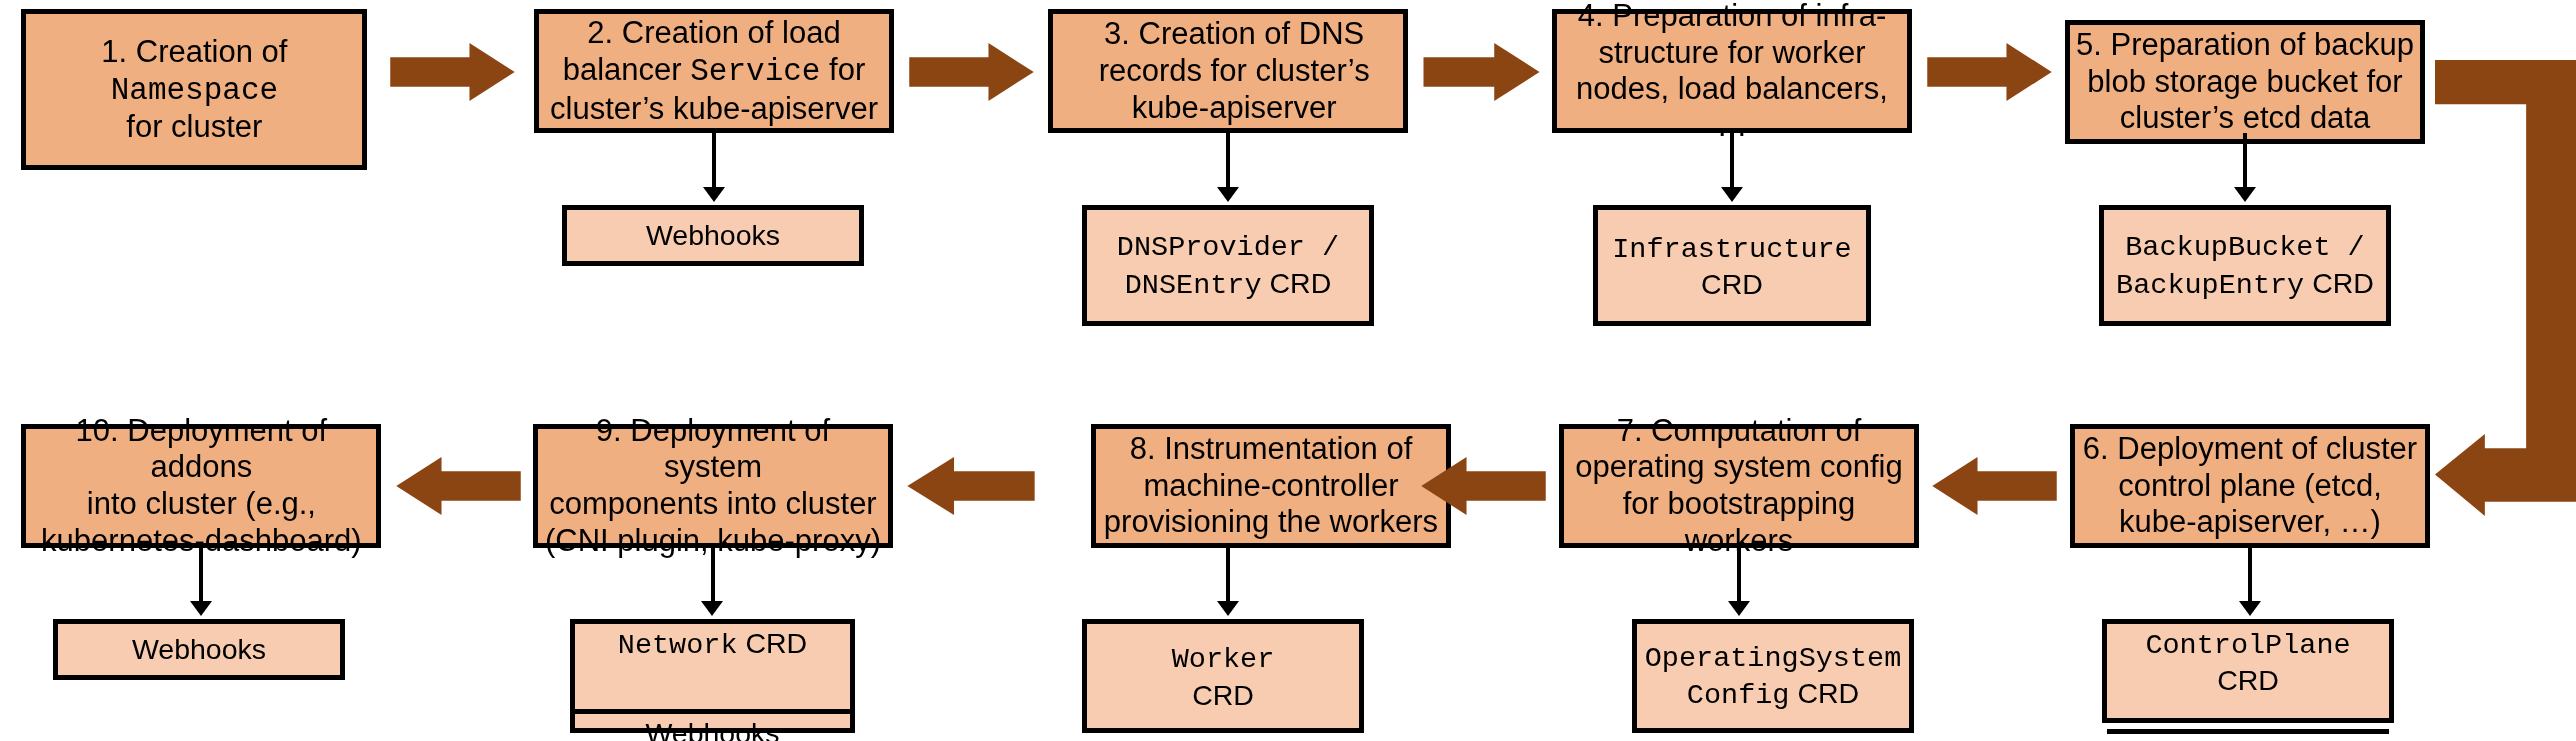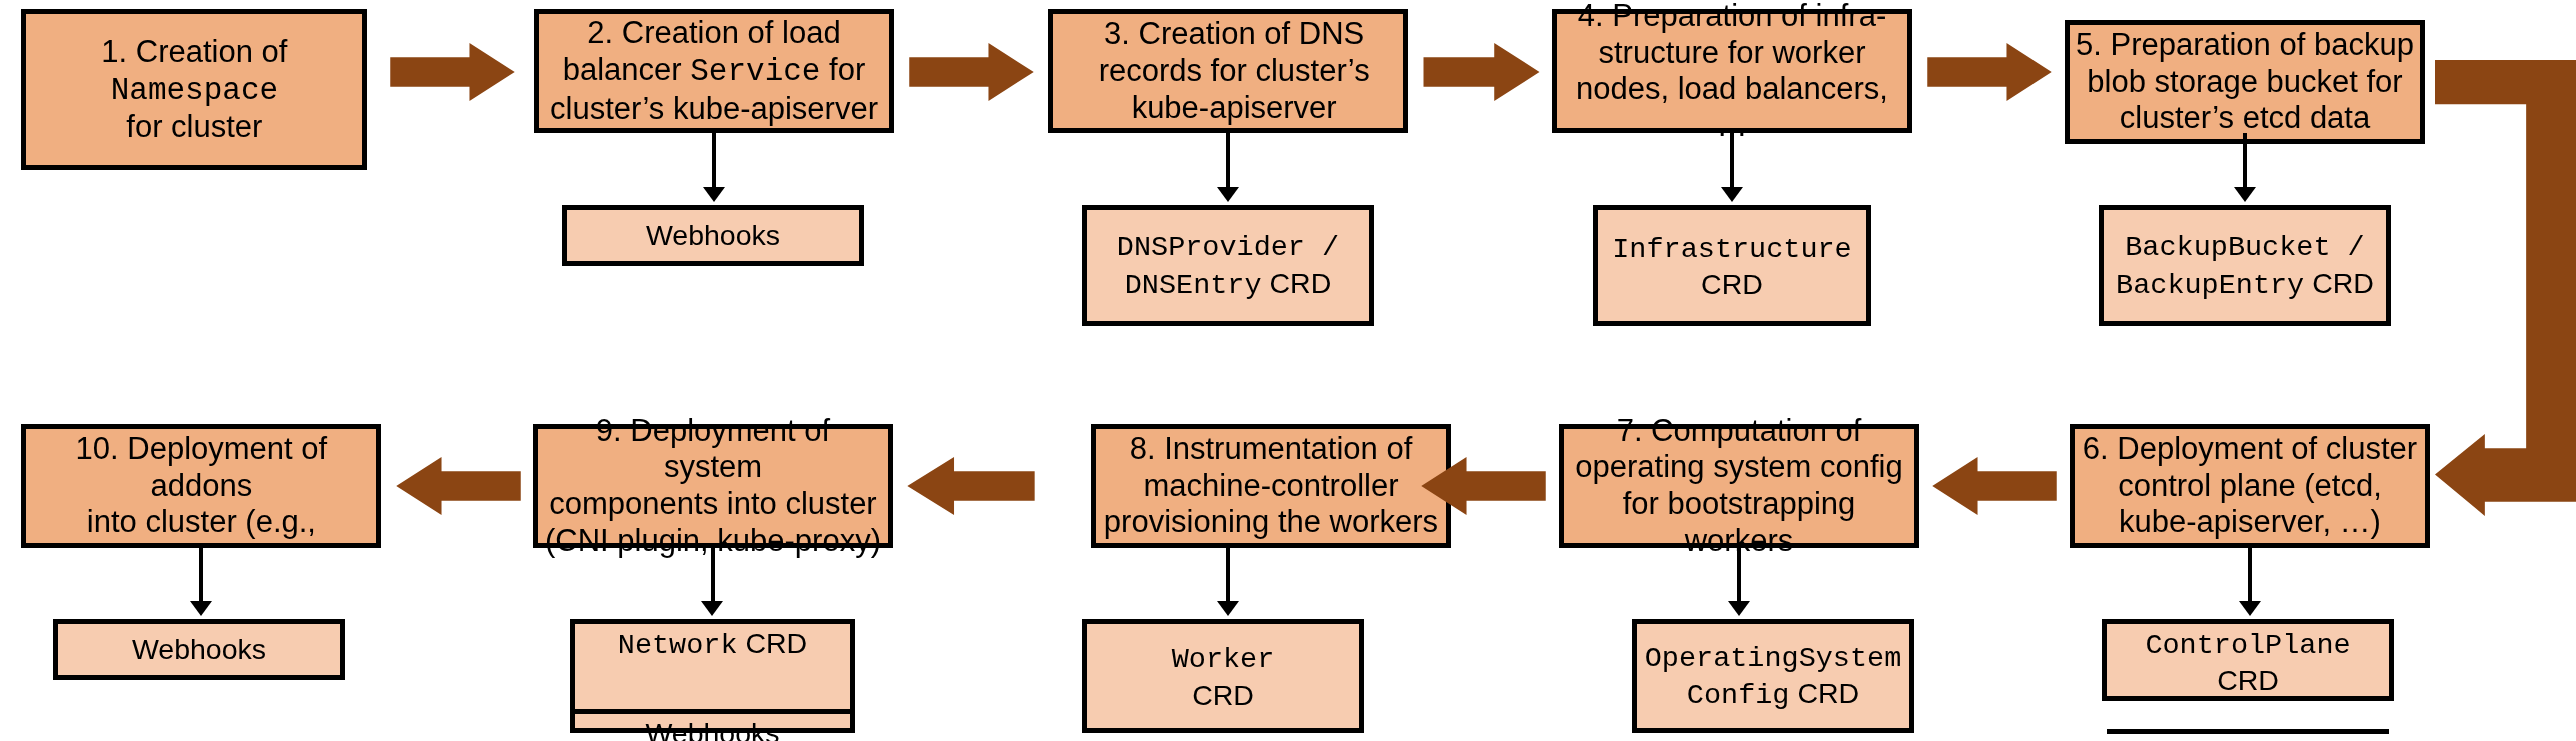--- a/index.html
+++ b/index.html
@@ -166,20 +166,21 @@
         <span class="mono">BackupBucket /</span><br>
         <span class="mono">BackupEntry</span><span class="crd"> CRD</span>
       </span>
     </div>
   </div>
 
   <div class="step-box" id="box-step-10" style="left:21.4px; top:424px; width:360px; height:124px;">
     <span class="txt">
       <span><span>10. Deployment of addons</span></span><br>
       <span><span>into cluster (e.g.,</span></span><br>
+      <span><span>kubernetes-dashboard)</span></span>
     </span>
   </div>
   <div class="connector" style="left:199px; top:548px; height:58px;"></div>
   <div class="connector-head" style="left:190px; top:601px;"></div>
   <div class="art-box" style="left:53px; top:619px; width:292px; height:61px;">
     <div class="art-cell">
       <span>Webhooks</span>
     </div>
   </div>
 
@@ -239,21 +240,21 @@
 
   <div class="step-box" id="box-step-6" style="left:2070px; top:424px; width:360px; height:124px;">
     <span class="txt">
       <span><span>6. Deployment of cluster</span></span><br>
       <span><span>control plane (etcd,</span></span><br>
       <span><span>kube-apiserver, …)</span></span>
     </span>
   </div>
   <div class="connector" style="left:2248px; top:548px; height:58px;"></div>
   <div class="connector-head" style="left:2239px; top:601px;"></div>
-  <div class="art-box" style="left:2102px; top:619px; width:292px; height:82px;gap:29px;">
+  <div class="art-box" style="left:2102px; top:619px; width:292px; height:104px;gap:29px;">
     <div class="art-cell">
       <span><span class="mono">ControlPlane</span><span class="crd"> CRD</span></span>
     </div>
     <div class="art-cell">
       <span>Webhooks</span>
     </div>
   </div>
 
   <div class="block-arrow" style="left:390px; top:43px;">
     <svg width="125" height="58" viewBox="0 0 176 82">

